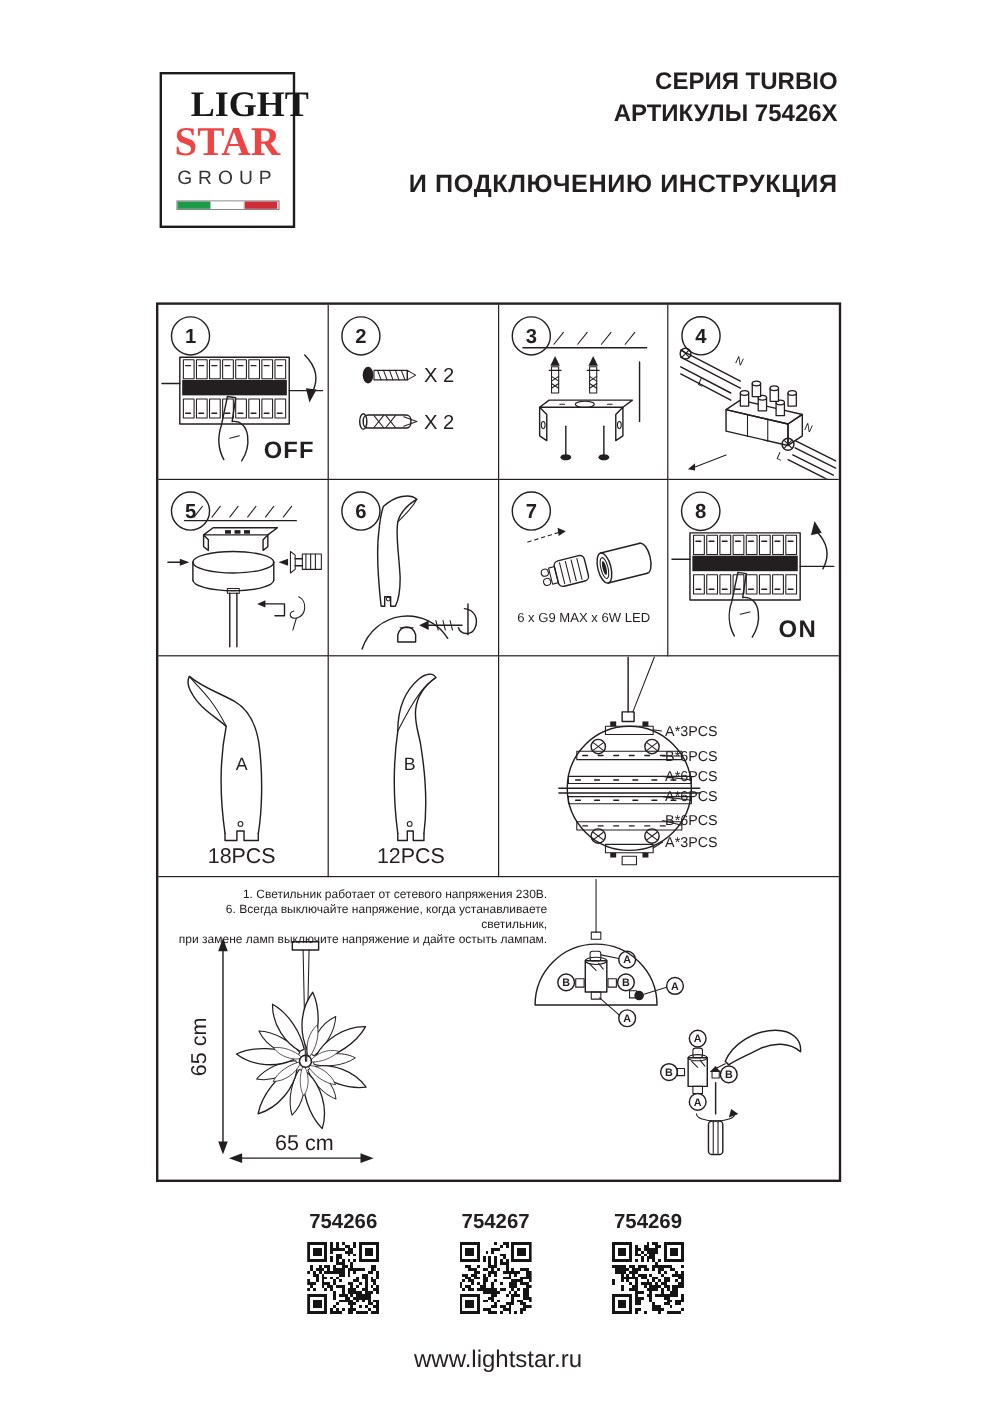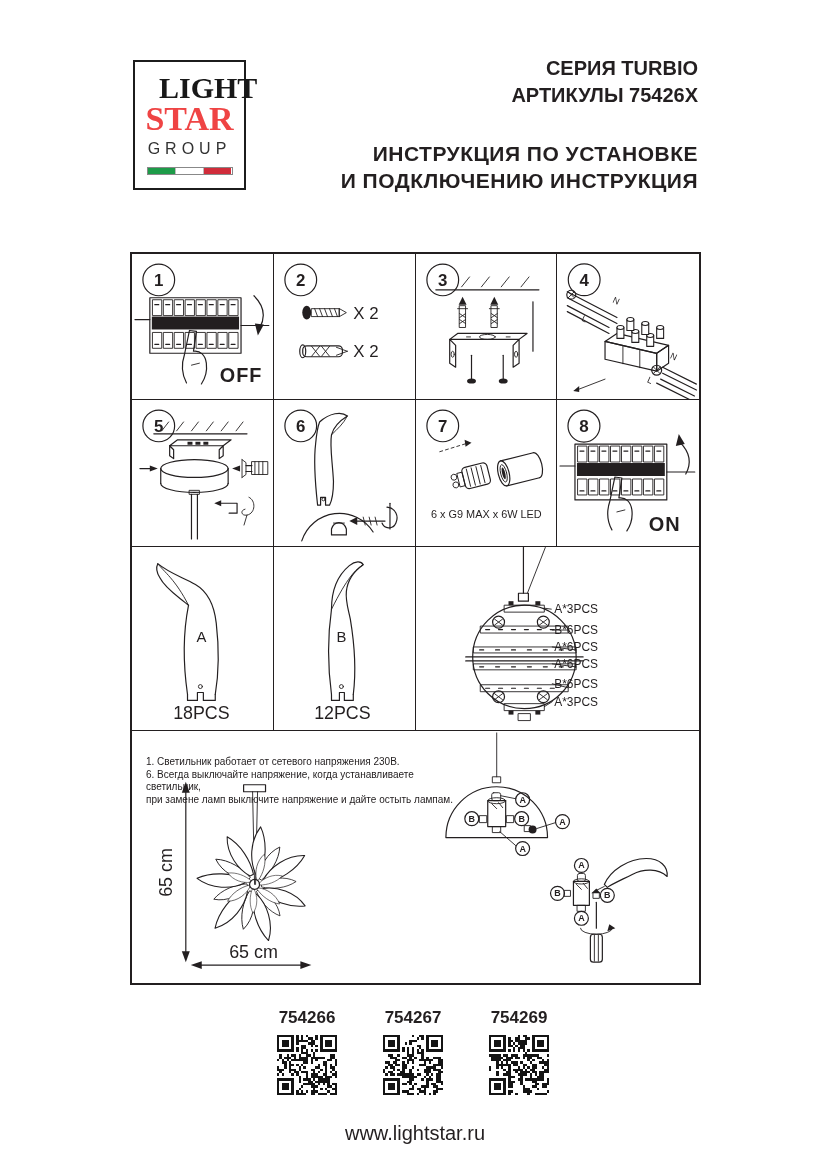--- a/index.html
+++ b/index.html
@@ -22,40 +22,40 @@
   .hdr-title{margin-top:31px;font-size:21px;line-height:27px;letter-spacing:.5px;}
   
   .itable{position:absolute;left:130px;top:252px;width:571px;height:733px;border:2px solid #231f20;
           box-sizing:border-box;display:grid;grid-template-columns:1fr 1fr 1fr 1fr;
           grid-template-rows:146px 147px 184px 1fr;background:#fff;}
   .cell{position:relative;border-right:1.5px solid #231f20;border-bottom:1.5px solid #231f20;box-sizing:border-box;}
   .cell.last{border-right:none;}
   .cell svg{display:block;width:100%;height:100%;}
   .span2{grid-column:span 2;}
   .bottom-cell{grid-column:1 / -1;border-right:none;border-bottom:none;position:relative;}
-  .notes{position:absolute;left:14px;top:25px;width:310px;font-size:10px;line-height:12.5px;color:#1f1b1c;}
+  .notes{position:absolute;left:14px;top:9px;width:310px;font-size:10px;line-height:12.5px;color:#1f1b1c;text-align:right;}
   
   svg *{vector-effect:none;}
   svg .ln{stroke:#231f20;fill:none;stroke-width:1.2;stroke-linecap:round;stroke-linejoin:round;}
   svg .thin{stroke-width:.9;}
   svg .fl{fill:#231f20;stroke:none;}
   svg .wfl{fill:#fff;stroke:#231f20;stroke-width:1.1;stroke-linejoin:round;}
   svg text{font-family:"Liberation Sans",sans-serif;fill:#231f20;}
   .t-num{font-size:17px;font-weight:bold;text-anchor:middle;}
   .t-big{font-size:20px;font-weight:bold;text-anchor:middle;letter-spacing:1px;}
   .t-x2{font-size:17px;}
   .t-cap{font-size:11px;text-anchor:middle;}
   .t-letter{font-size:15px;text-anchor:middle;}
   .t-qty{font-size:18px;text-anchor:middle;}
   .t-lab{font-size:12px;}
   .t-call{font-size:9px;font-weight:bold;text-anchor:middle;}
   .t-dim{font-size:18px;text-anchor:middle;}
   .t-wire{font-size:9px;text-anchor:middle;}
   
-  .products{position:absolute;left:0;right:0;top:1008px;display:flex;justify-content:center;gap:44px;}
+  .products{position:absolute;left:0;right:0;top:1008px;display:flex;justify-content:center;gap:65px;}
   .product{width:62px;text-align:center;}
   .article{font-size:17px;font-weight:bold;margin-bottom:7px;}
   .qr{width:60px;height:60px;margin:0 auto;}
   .qr svg{width:100%;height:100%;display:block;}
   .site{position:absolute;left:4px;right:0;top:1122px;text-align:center;font-size:20px;font-weight:normal;}
 </style>
 </head>
 <body>
 
 <div class="page">
@@ -67,21 +67,20 @@
     <div class="flag">
         <span class="g"></span>
         <span class="w"></span>
         <span class="r"></span>
       </div>
   </div>
   <div class="hdr">
     <div class="hdr-series">СЕРИЯ TURBIO</div>
     <div class="hdr-articles">АРТИКУЛЫ 75426X</div>
     <div class="hdr-title">
-      <div>ИНСТРУКЦИЯ ПО УСТАНОВКЕ</div>
       <div>И ПОДКЛЮЧЕНИЮ ИНСТРУКЦИЯ</div>
     </div>
   </div>
 
   <div class="itable">
 
     <div class="cell">
       <svg viewBox="0 0 142 146">
         <circle class="ln" cx="27" cy="26" r="16"></circle>
         <text class="t-num" x="27" y="32">1</text>

